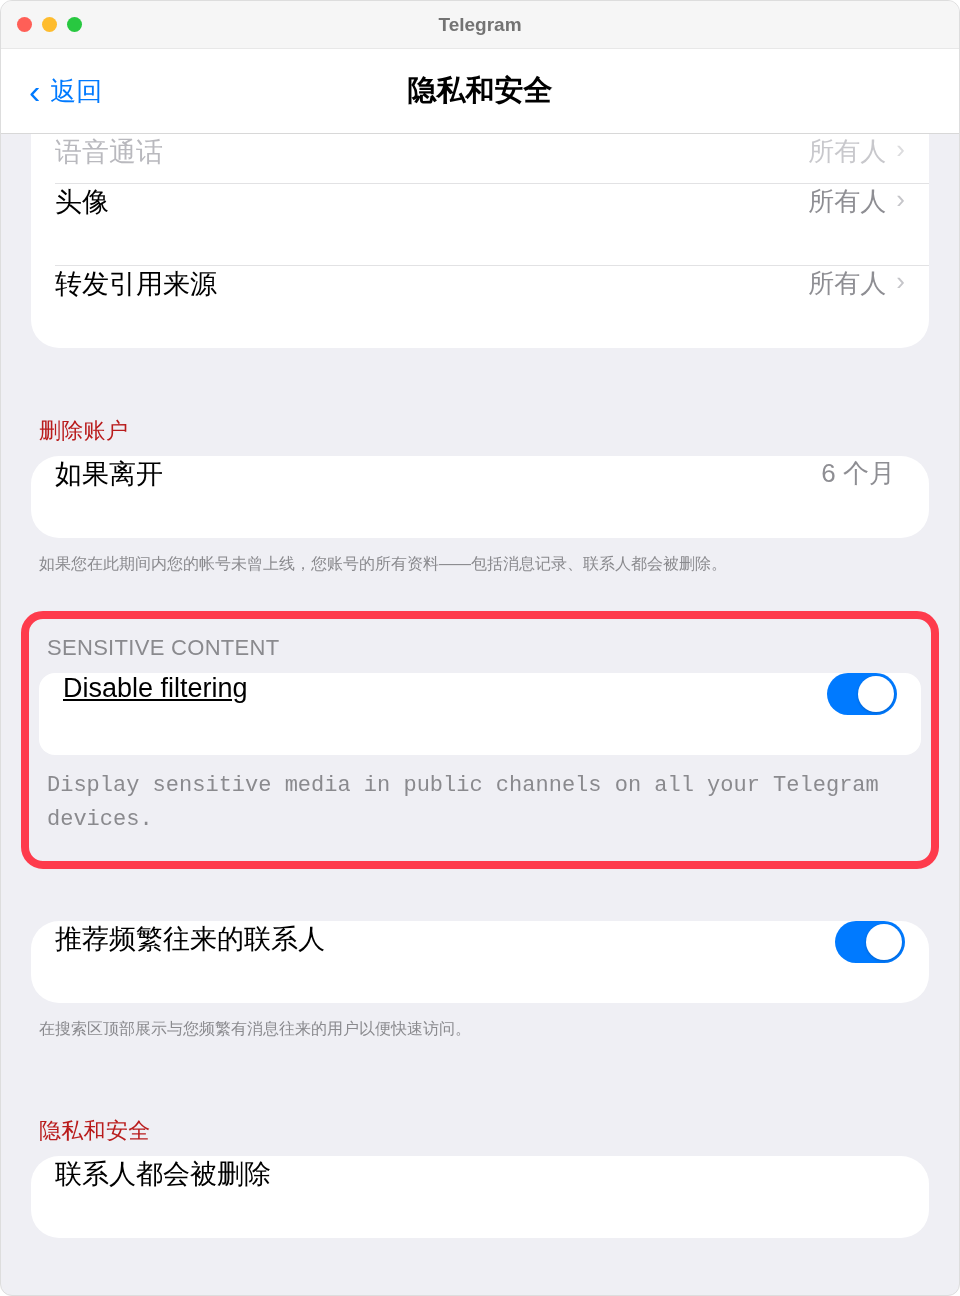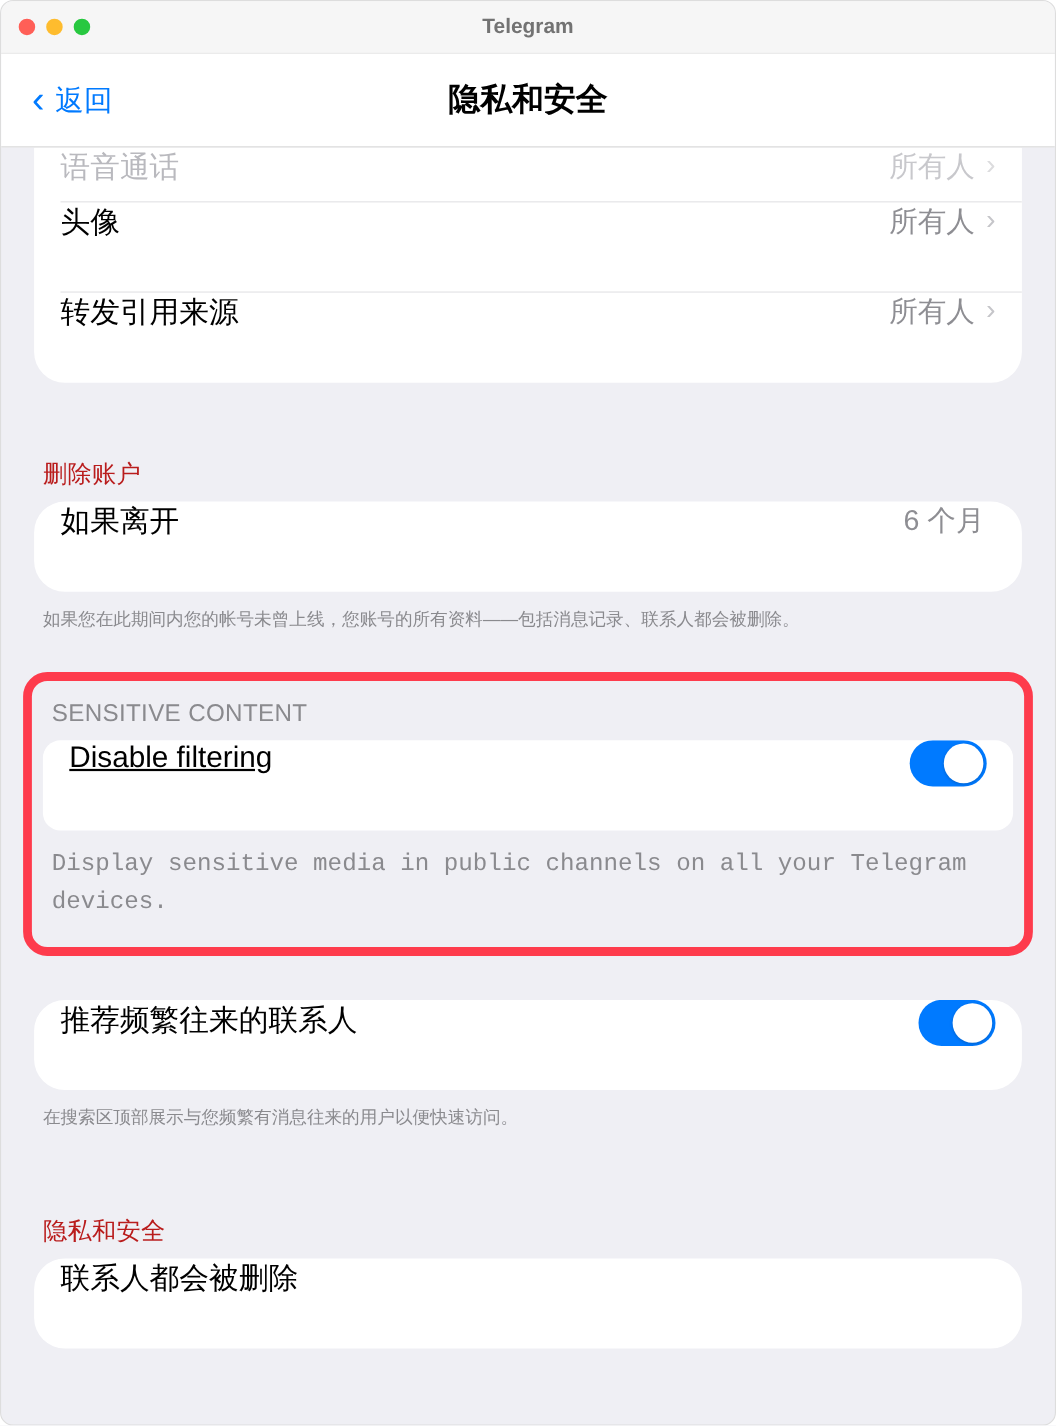--- a/index.html
+++ b/index.html
@@ -163,21 +163,21 @@
       top: 3px;
       width: 36px;
       height: 36px;
       background: #fff;
       border-radius: 50%;
       box-shadow: 0 1px 3px rgba(0,0,0,0.2);
     }
     .highlight-box {
       border: 8px solid #fe3b4c;
       border-radius: 22px;
-      margin: 28px 20px 0;
+      margin: 28px 20px 12px;
       padding: 8px 10px 18px;
     }
     .highlight-box .section-header {
       font-size: 22px;
       color: #8a8a8e;
       padding: 8px 8px 12px;
     }
     .highlight-box .card {
       border-radius: 16px;
       text-decoration: underline;

